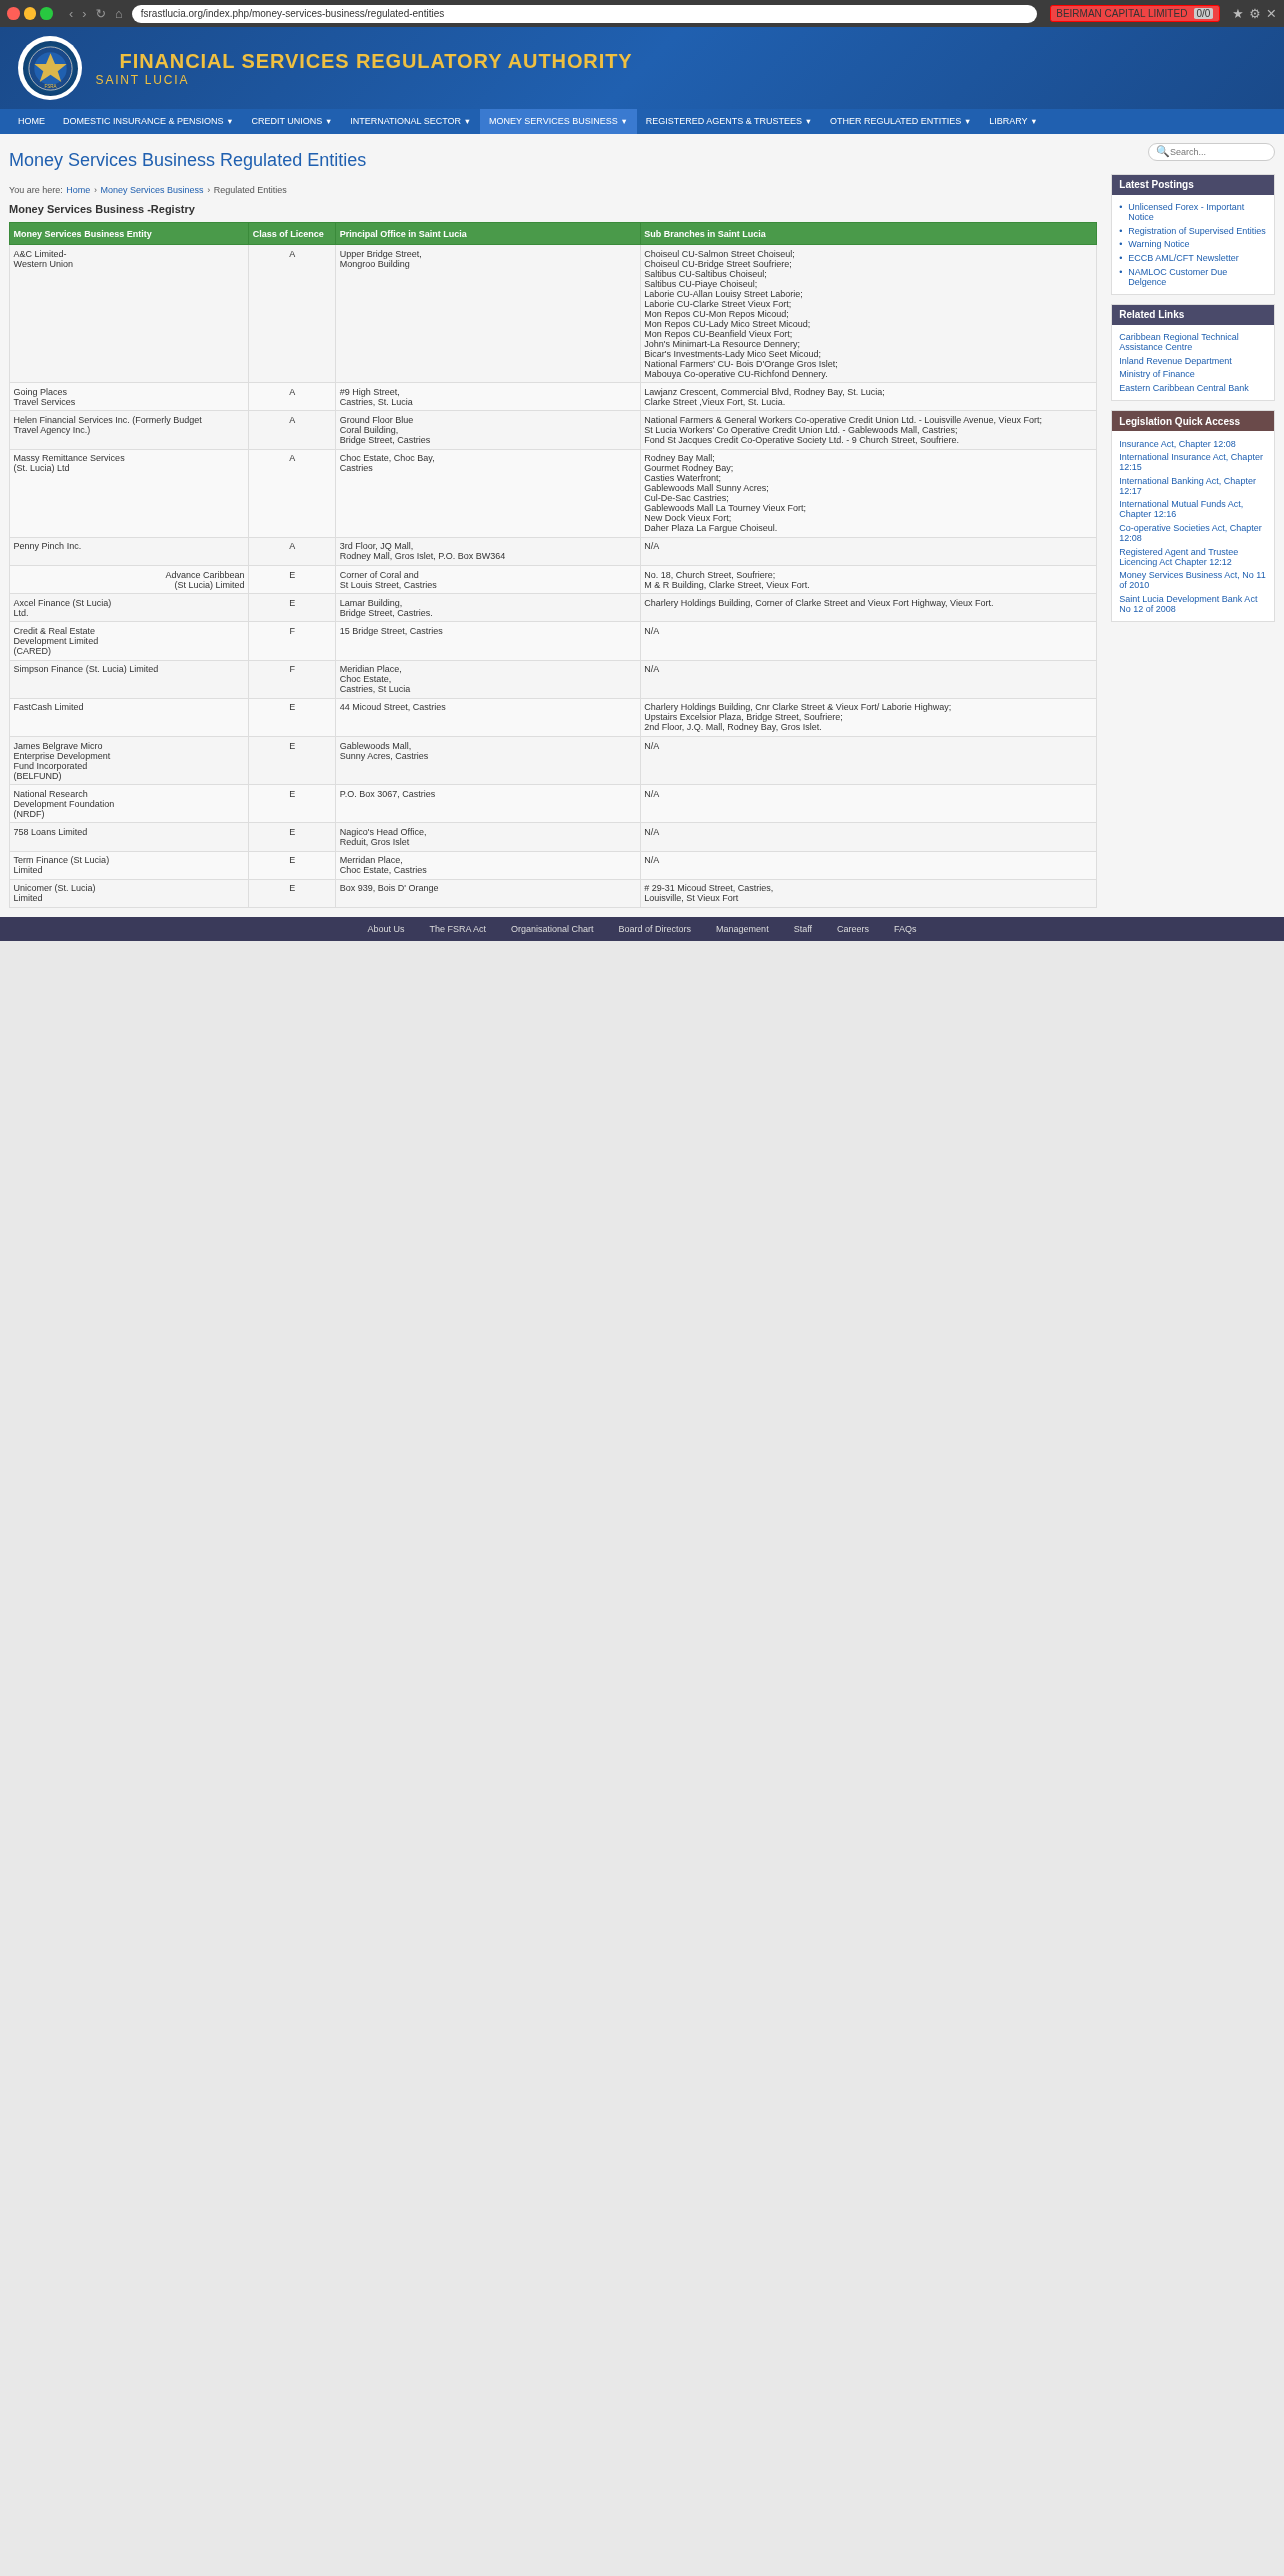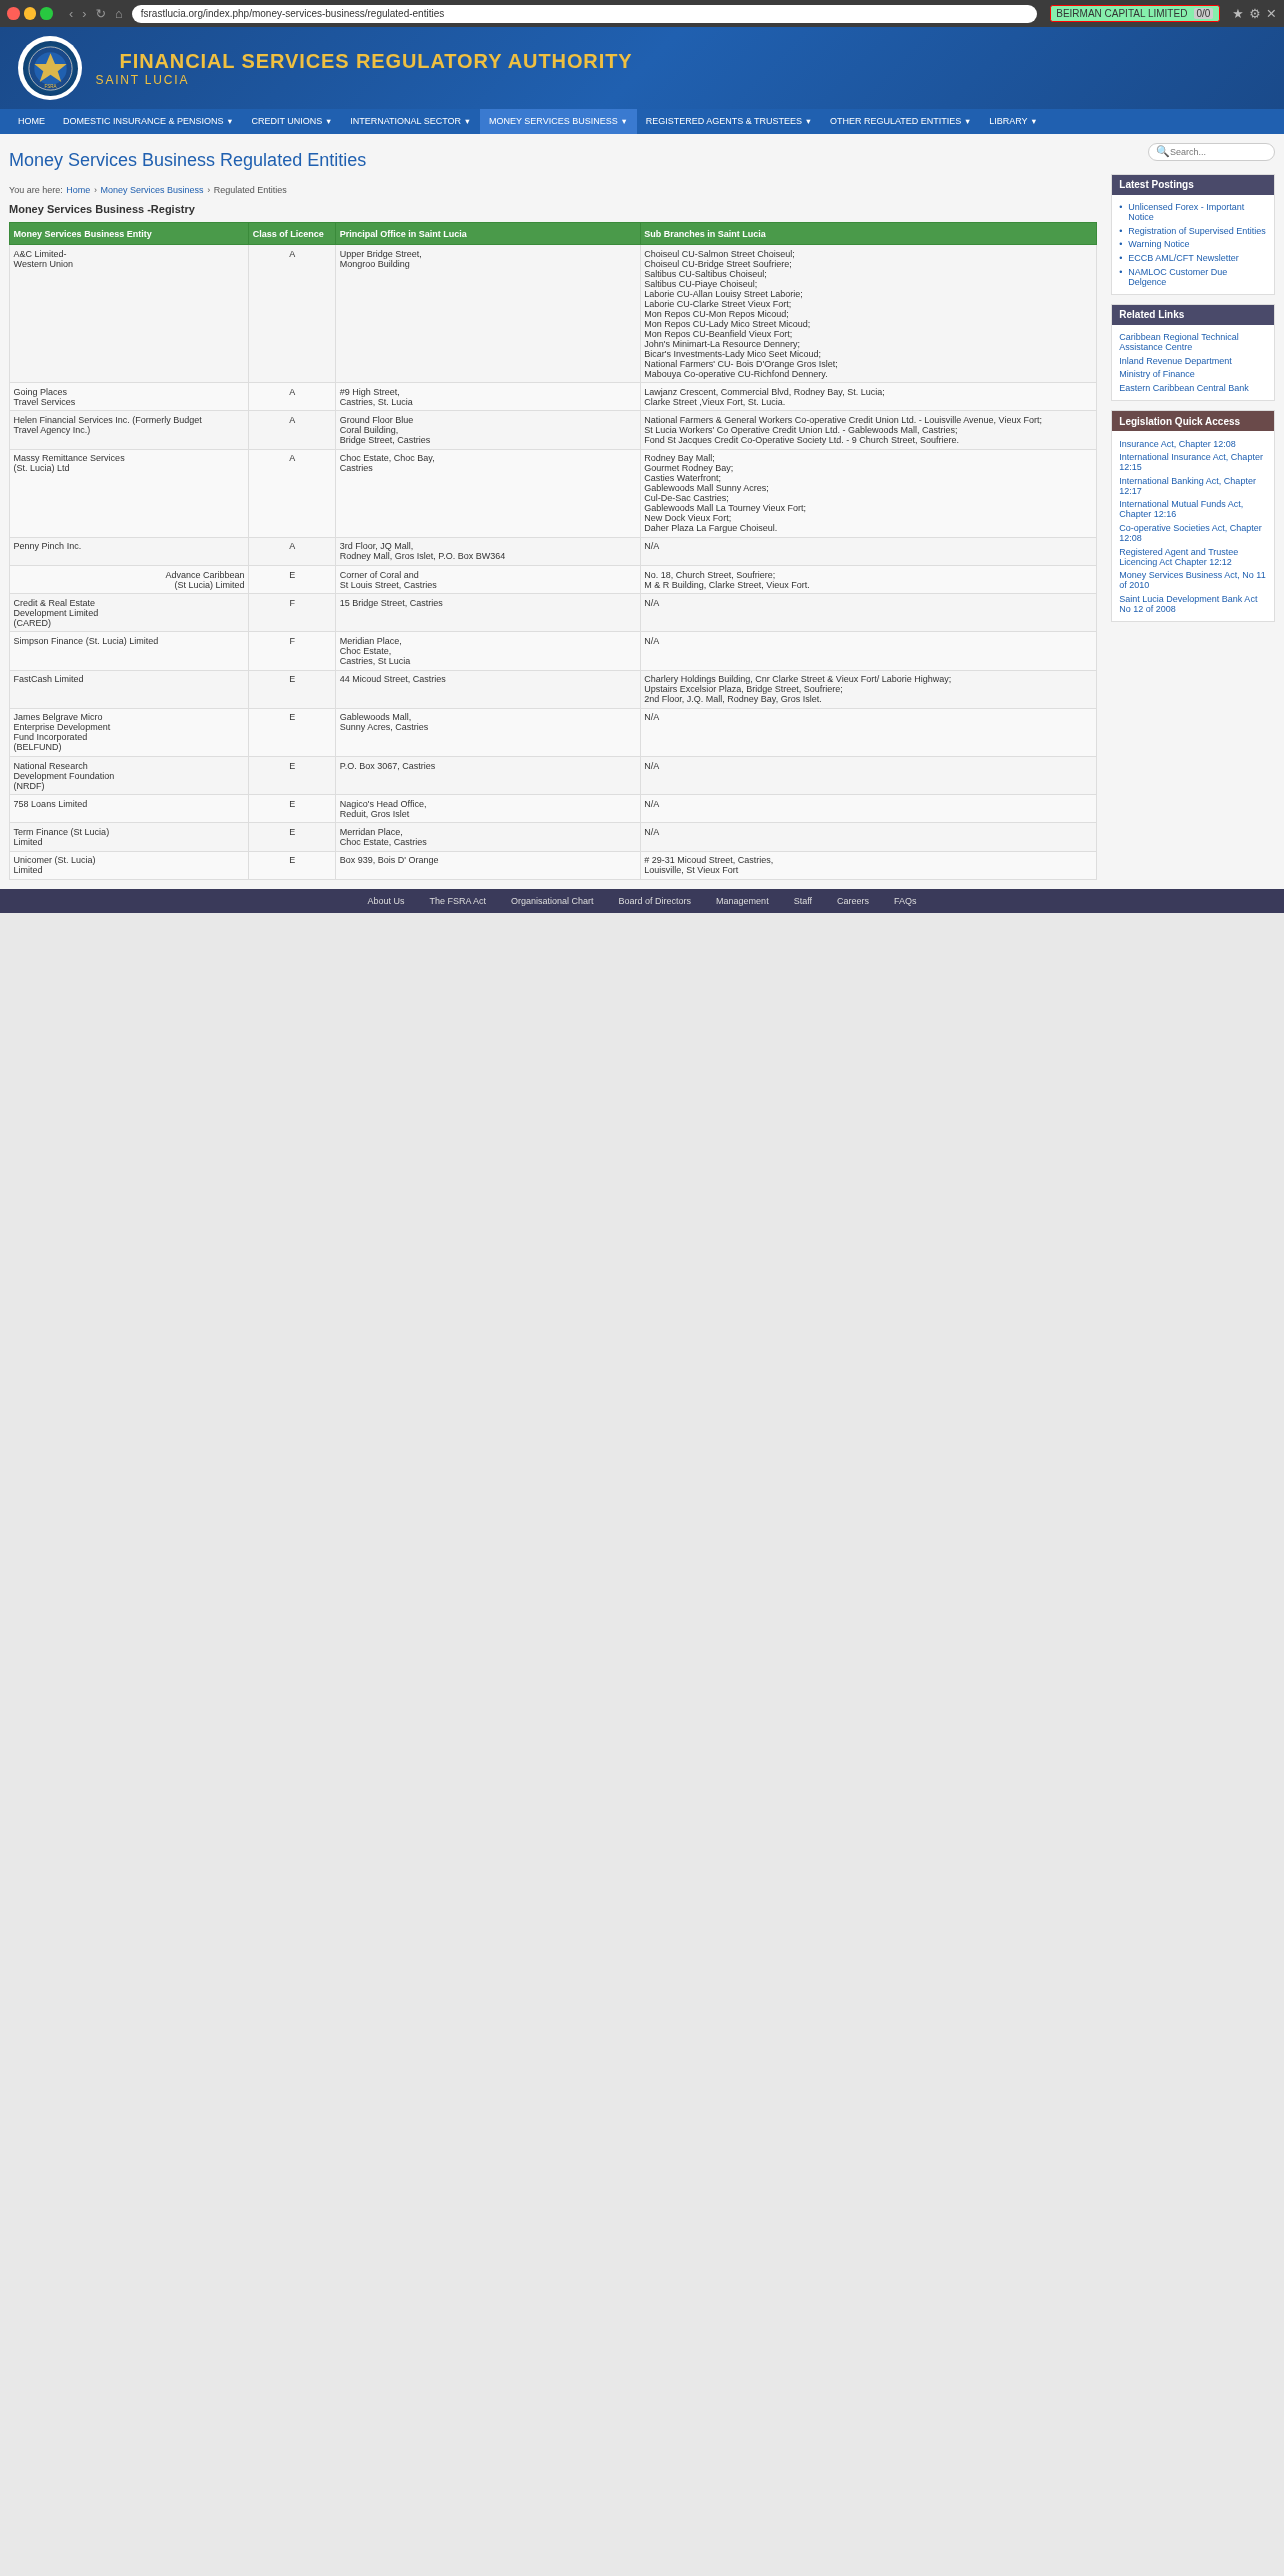--- a/index.html
+++ b/index.html
@@ -15,21 +15,21 @@
       gap: 5.5px;
     }
     .browser-controls { display: flex; gap: 3.6px; align-items: center; }
     .browser-btn { width: 12.7px; height: 12.7px; border-radius: 50%; border: none; cursor: pointer; }
     .btn-close { background: #ff5f57; }
     .btn-min { background: #febc2e; }
     .btn-max { background: #28c840; }
     .nav-arrows { display: flex; gap: 1.8px; margin-left: 7.3px; }
     .nav-arrow { background: none; border: none; color: #999; font-size: 12.7px; cursor: pointer; padding: 0 3.6px; }
     .url-bar { flex: 1; background: #fff; border-radius: 11px; height: 18px; display: flex; align-items: center; padding: 0 9px; font-size: 10px; color: #333; overflow: hidden; }
-    .popup-notification { background: #86efac; border: 1.8px solid red; border-radius: 2.7px; padding: 1.8px 5.5px; font-size: 10px; color: #333; margin-left: 7.3px; white-space: nowrap; }
+    .popup-notification { background: #ef4444; border: 1.8px solid red; border-radius: 2.7px; padding: 1.8px 5.5px; font-size: 10px; color: #333; margin-left: 7.3px; white-space: nowrap; }
     .popup-count { background: #ccc; border-radius: 1.8px; padding: 0 2.7px; margin-left: 3.6px; }
     .browser-icons { display: flex; gap: 5.5px; align-items: center; color: #bbb; font-size: 12.7px; margin-left: 7.3px; }
 
     
     .site-header {
       background: linear-gradient(135deg, #1a4a8a 0%, #2060b0 50%, #1a4a8a 100%);
       padding: 9px 18px;
       display: flex;
       align-items: center;
       gap: 13.6px;
@@ -369,20 +369,28 @@
           <tr>
             <td style="white-space: pre-line; text-align: right;">Advance Caribbean
 (St Lucia) Limited</td>
             <td style="text-align: center;">E</td>
             <td style="white-space: pre-line;">Corner of Coral and
 St Louis Street, Castries</td>
             <td style="white-space: pre-line;">No. 18, Church Street, Soufriere;
 M &amp; R Building, Clarke Street, Vieux Fort.</td>
           </tr>
           <tr>
+            <td style="white-space: pre-line;">Axcel Finance (St Lucia)
+Ltd.</td>
+            <td style="text-align: center;">E</td>
+            <td style="white-space: pre-line;">Lamar Building,
+Bridge Street, Castries.</td>
+            <td style="white-space: pre-line;">Charlery Holdings Building, Corner of Clarke Street and Vieux Fort Highway, Vieux Fort.</td>
+          </tr>
+          <tr>
             <td style="white-space: pre-line;">Credit &amp; Real Estate
 Development Limited
 (CARED)</td>
             <td style="text-align: center;">F</td>
             <td style="white-space: pre-line;">15 Bridge Street, Castries</td>
             <td style="white-space: pre-line;">N/A</td>
           </tr>
           <tr>
             <td style="white-space: pre-line;">Simpson Finance (St. Lucia) Limited</td>
             <td style="text-align: center;">F</td>

